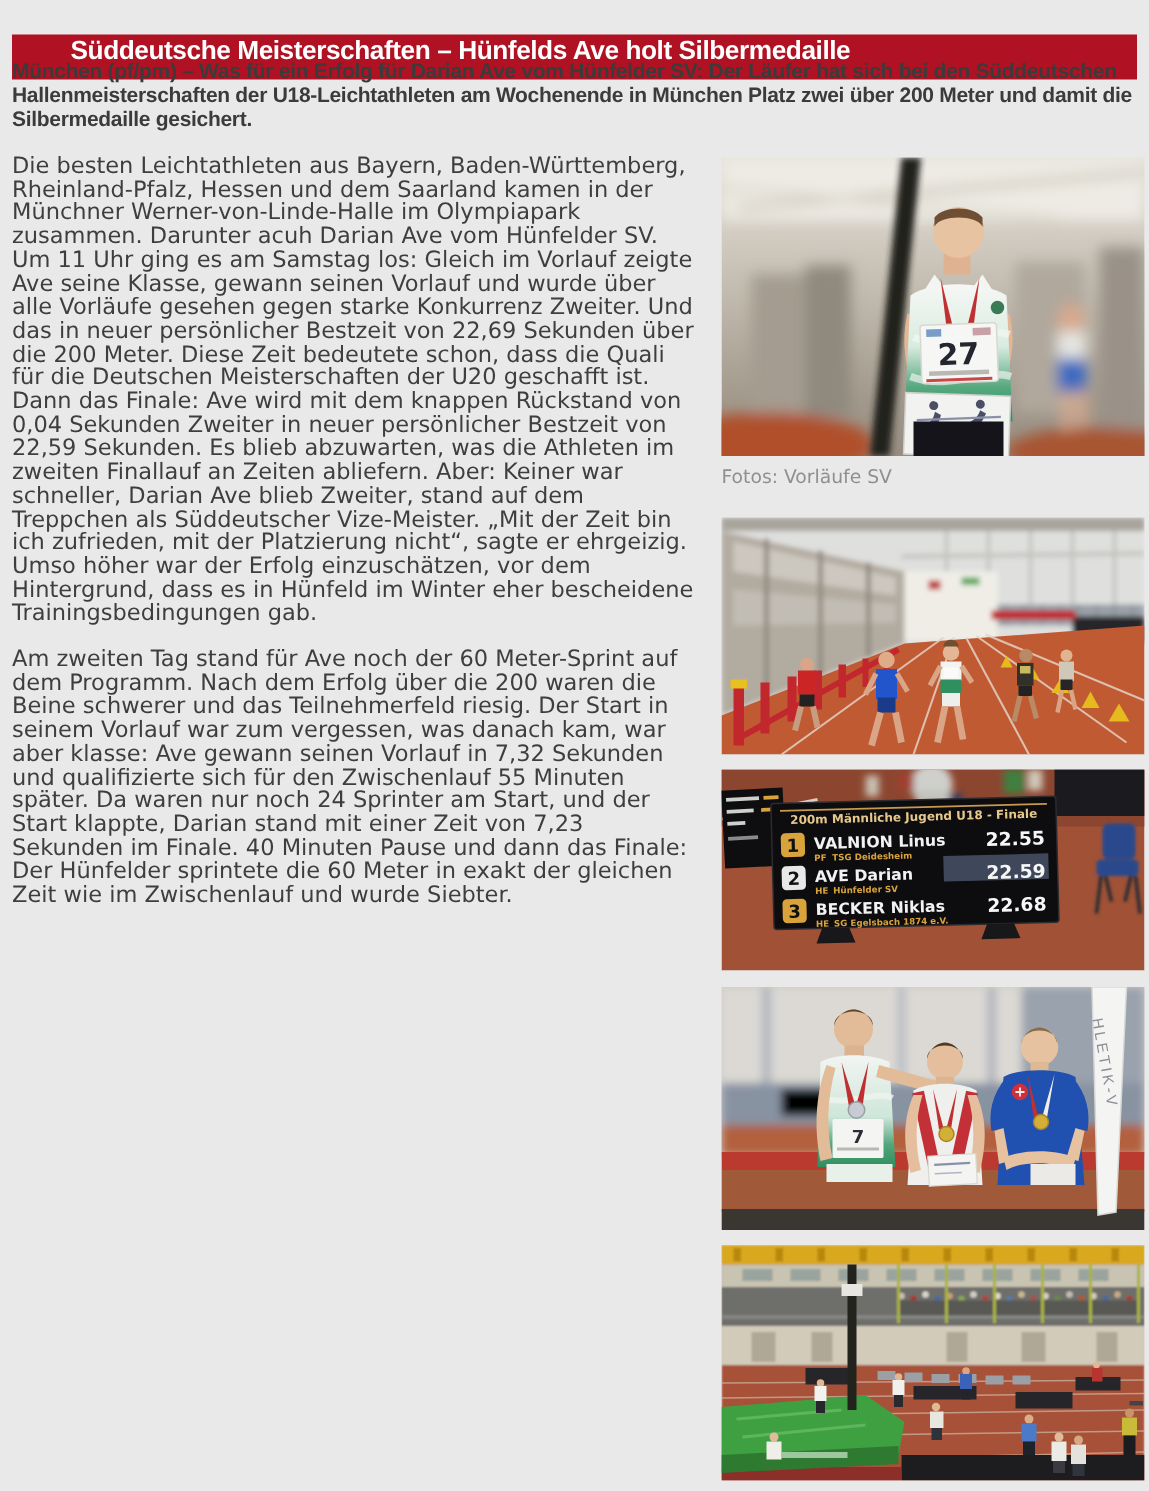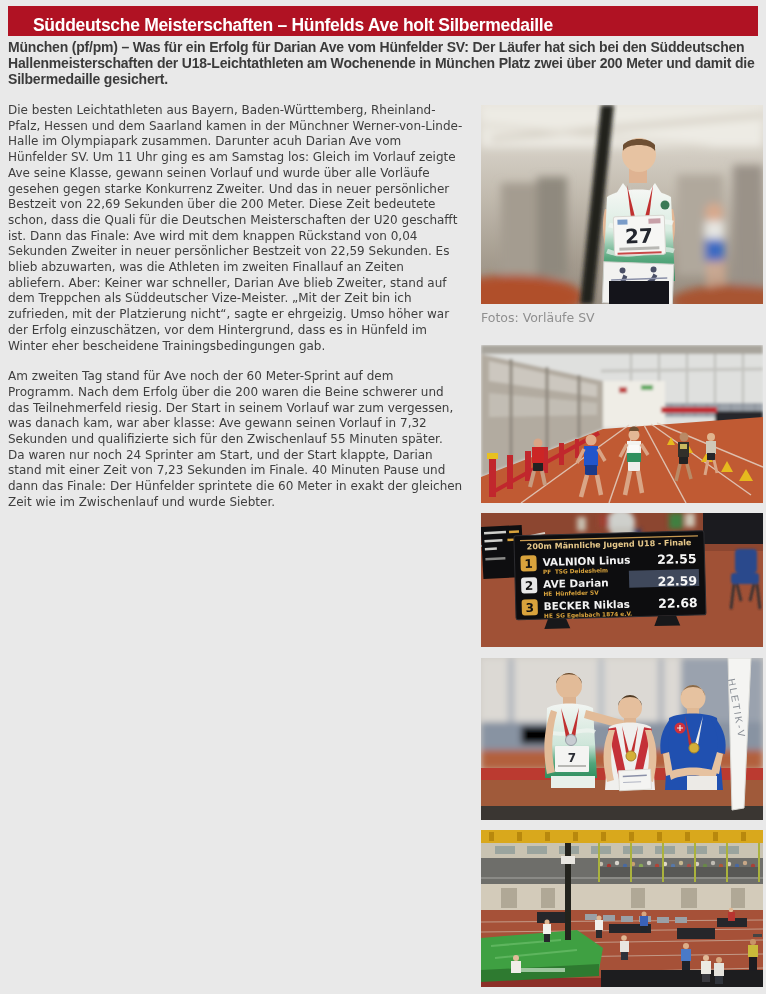--- a/index.html
+++ b/index.html
@@ -5,36 +5,36 @@
   html,body{margin:0;padding:0;}
   body{
     width:766px;height:994px;
     background:#e9e9e9;
     font-family:"Liberation Sans",sans-serif;
     overflow:hidden;
   }
   .page{position:relative;width:766px;height:994px;background:#e9e9e9;}
 
   .headline-bar{
-    position:absolute;left:8px;top:6px;width:750px;height:30px;
-    background:#b01223;display:flex;align-items:flex-end;box-sizing:border-box;
-    padding-left:25px;
+    position:absolute;left:8px;top:23px;width:750px;height:30px;
+    background:#b01223;display:flex;align-items:flex-start;box-sizing:border-box;
+    padding-left:39px;
   }
   .headline-bar h1{
     margin:0;color:#ffffff;font-size:17.5px;font-weight:bold;
     letter-spacing:-0.3px;font-family:"Liberation Sans",sans-serif;
   }
   .intro{
     position:absolute;left:8px;top:39px;width:750px;
     color:#3b3b3b;font-weight:bold;font-size:14px;line-height:16px;
     letter-spacing:-0.2px;font-family:"Liberation Sans",sans-serif;
   }
   .article-col{
     position:absolute;left:8px;top:103px;width:455px;
-    color:#3e3e3e;font-size:12px;line-height:15.7px;
+    color:#3e3e3e;font-size:15px;line-height:15.7px;
     font-family:"DejaVu Sans",sans-serif;
   }
   .article-col p{margin:0 0 15px 0;}
   .photo-col{
     position:absolute;left:481px;top:105px;width:282px;
   }
   .photo{display:block;margin:0;padding:0;line-height:0;}
   .photo svg{display:block;}
   .ph1{margin-bottom:6px;}
   .photo-caption{

